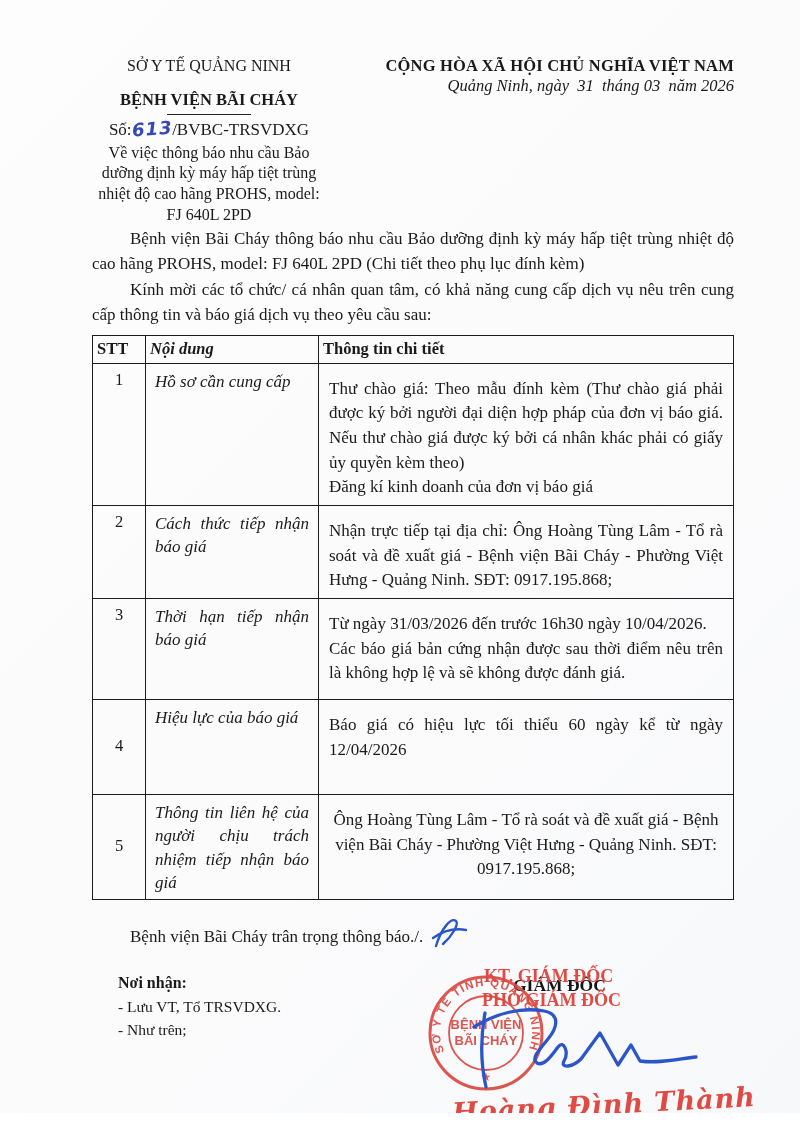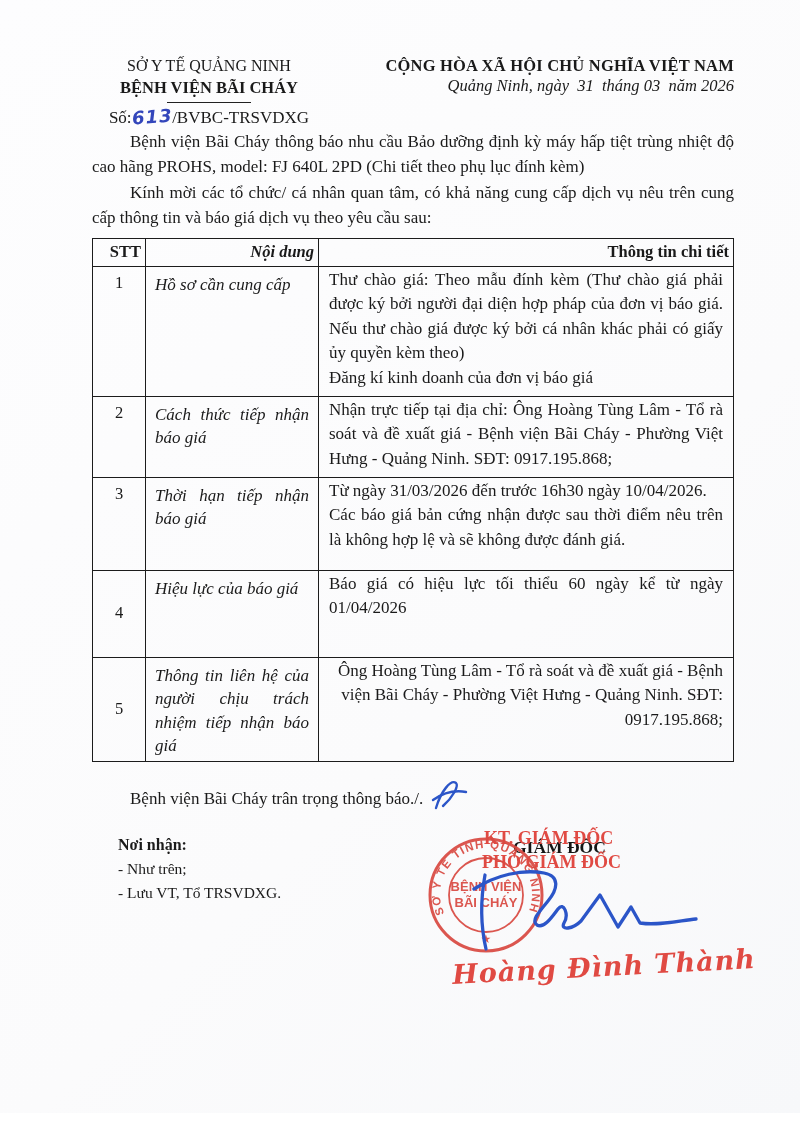--- a/index.html
+++ b/index.html
@@ -14,48 +14,48 @@
     position:relative;width:800px;height:1113px;overflow:hidden;
     background:linear-gradient(135deg,#fdfdfe 0%,#fbfbfc 60%,#f7f8fa 100%);
   }
   .content{padding:56px 66px 0 92px;}
 
   
   .hdr{display:flex;align-items:flex-start;}
   .hdr-left{width:234px;text-align:center;font-size:16px;line-height:1.26;}
   .hdr-right{flex:1;text-align:right;margin-left:24px;}
   .agency{font-size:16px;}
-  .org{font-weight:bold;font-size:16.5px;margin-top:2px;}
+  .org{font-weight:bold;font-size:16.5px;margin-top:14px;}
   .org-rule{width:84px;border-top:1.6px solid #222;margin:3px auto 3px;}
   .doc-no{font-size:17px;white-space:nowrap;}
   .hand-no{font-family:"DejaVu Sans",sans-serif;font-style:italic;font-weight:bold;
            color:#3346bb;font-size:18px;letter-spacing:1px;display:inline-block;transform:rotate(-4deg);}
   .subject{font-size:16px;line-height:1.3;margin-top:2px;}
   .national{font-weight:bold;font-size:16.5px;letter-spacing:.2px;}
   .motto{display:inline-block;font-weight:bold;font-size:17px;
          border-bottom:1.7px solid #111;padding:0 3px 3px;margin-top:3px;}
   .dateline{font-style:italic;font-size:16.5px;white-space:pre-wrap;}
 
   
   .salutation{text-align:center;font-size:17px;margin:27px 0 2px;}
   .para{font-size:17px;line-height:1.47;text-align:justify;text-indent:38px;margin:1px 0;}
 
   
   table.doc{width:100%;border-collapse:collapse;margin-top:7px;font-size:17px;}
   table.doc th,table.doc td{border:1.4px solid #1c1c1c;}
-  table.doc th{font-size:16.5px;font-weight:bold;text-align:right;height:25px;padding:1px 4px;}
+  table.doc th{font-size:16.5px;font-weight:bold;text-align:left;height:25px;padding:1px 4px;}
   .c-stt{width:44px;text-align:center;}
   td.c-stt{vertical-align:top;padding-top:6px;font-size:16.5px;}
   tr.r4 td.c-stt,tr.r5 td.c-stt{vertical-align:middle;padding-top:0;}
   .c-topic{width:154px;font-style:italic;}
   td.c-topic{vertical-align:top;padding:6px 9px 4px;line-height:1.38;text-align:justify;}
-  td.c-details{vertical-align:top;padding:1px 10px 5px;line-height:1.45;}
+  td.c-details{vertical-align:top;padding:13px 10px 5px;line-height:1.45;}
   td.c-details p{margin:0;text-align:justify;}
   tr.r3 td.c-details p + p{}
-  tr.r5 td.c-details p{text-align:right;}
+  tr.r5 td.c-details p{text-align:center;}
   tr.r1 td{height:116px;} tr.r2 td{height:64px;} tr.r3 td{height:82px;}
   tr.r4 td{height:76px;} tr.r5 td{height:70px;}
 
   
   .closing{font-size:17px;text-indent:38px;margin:13px 0 0;}
   .paraph{vertical-align:-9px;margin-left:3px;}
   .footer{position:relative;height:255px;margin-top:6px;}
   .recipients{position:absolute;left:26px;top:14px;font-size:15.5px;line-height:1.5;}
   .recipients-label{font-weight:bold;font-size:16px;}
   .sig-title-black{position:absolute;left:421px;top:18px;font-weight:bold;font-size:17.5px;
@@ -76,20 +76,21 @@
 
 <div class="page">
   <div class="content">
 
     <div class="hdr">
       <div class="hdr-left">
         <div class="agency">SỞ Y TẾ QUẢNG NINH</div>
         <div class="org">BỆNH VIỆN BÃI CHÁY</div>
         <div class="org-rule"></div>
         <div class="doc-no"><span>Số:</span><span class="hand-no">613</span><span>/BVBC-TRSVDXG</span></div>
+        <div class="subject">Về việc thông báo nhu cầu Bảo dưỡng định kỳ máy hấp tiệt trùng nhiệt độ cao hãng PROHS, model: FJ 640L 2PD</div>
       </div>
       <div class="hdr-right">
         <div class="national">CỘNG HÒA XÃ HỘI CHỦ NGHĨA VIỆT NAM</div>
         <div class="dateline">Quảng Ninh, ngày  31  tháng 03  năm 2026</div>
       </div>
     </div>
 
     <p class="para">Bệnh viện Bãi Cháy thông báo nhu cầu Bảo dưỡng định kỳ máy hấp tiệt trùng nhiệt độ cao hãng PROHS, model: FJ 640L 2PD (Chi tiết theo phụ lục đính kèm)</p>
     <p class="para">Kính mời các tổ chức/ cá nhân quan tâm, có khả năng cung cấp dịch vụ nêu trên cung cấp thông tin và báo giá dịch vụ theo yêu cầu sau:</p>
 
@@ -122,21 +123,21 @@
           <td class="c-topic">Thời hạn tiếp nhận báo giá</td>
           <td class="c-details">
             <p>Từ ngày 31/03/2026 đến trước 16h30 ngày 10/04/2026.</p>
             <p>Các báo giá bản cứng nhận được sau thời điểm nêu trên là không hợp lệ và sẽ không được đánh giá.</p>
           </td>
         </tr>
         <tr class="r4">
           <td class="c-stt">4</td>
           <td class="c-topic">Hiệu lực của báo giá</td>
           <td class="c-details">
-            <p>Báo giá có hiệu lực tối thiểu 60 ngày kể từ ngày 01/04/2026</p>
+            <p>Báo giá có hiệu lực tối thiểu 60 ngày kể từ ngày 12/04/2026</p>
           </td>
         </tr>
         <tr class="r5">
           <td class="c-stt">5</td>
           <td class="c-topic">Thông tin liên hệ của người chịu trách nhiệm tiếp nhận báo giá</td>
           <td class="c-details">
             <p>Ông Hoàng Tùng Lâm - Tổ rà soát và đề xuất giá - Bệnh viện Bãi Cháy - Phường Việt Hưng - Quảng Ninh. SĐT: 0917.195.868;</p>
           </td>
         </tr>
       </tbody>
@@ -145,22 +146,22 @@
     <p class="closing"><span>Bệnh viện Bãi Cháy trân trọng thông báo./.</span><svg class="paraph" width="42" height="38" viewBox="0 0 42 38">
       <g fill="none" stroke="#2b55c8" stroke-width="2.4" stroke-linecap="round">
         <path d="M 10 33 C 15 16, 25 4, 30 8 C 33 11, 27 22, 17 31"></path>
         <path d="M 7 25 C 17 18, 29 15, 40 17"></path>
       </g>
     </svg></p>
 
     <div class="footer">
       <div class="recipients">
         <div class="recipients-label">Nơi nhận:</div>
+        <div>- Lưu VT, Tổ TRSVDXG.</div>
         <div>- Như trên;</div>
-        <div>- Lưu VT, Tổ TRSVDXG.</div>
       </div>
 
       <div class="sig-title-black">GIÁM ĐỐC</div>
       <div class="sig-title-red">KT. GIÁM ĐỐC</div>
       <div class="sig-sub-red">PHÓ GIÁM ĐỐC</div>
 
       <svg class="stamp" width="120" height="120" viewBox="0 0 120 120">
         <circle cx="60" cy="60" r="56" fill="none" stroke="#d94a42" stroke-width="3"></circle>
         <circle cx="60" cy="60" r="37" fill="none" stroke="#d94a42" stroke-width="1.8"></circle>
         <defs>

